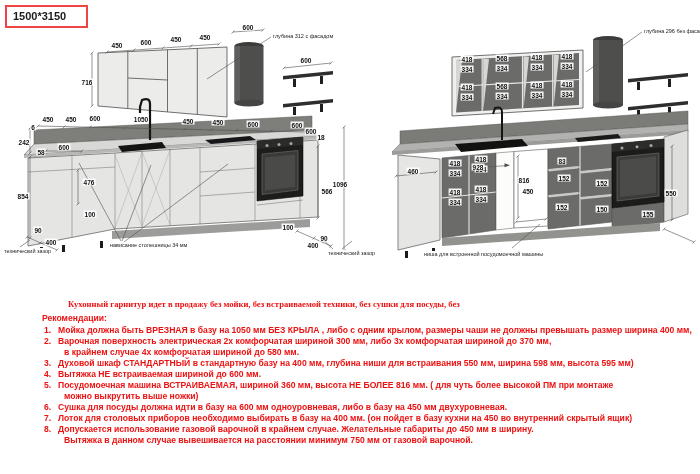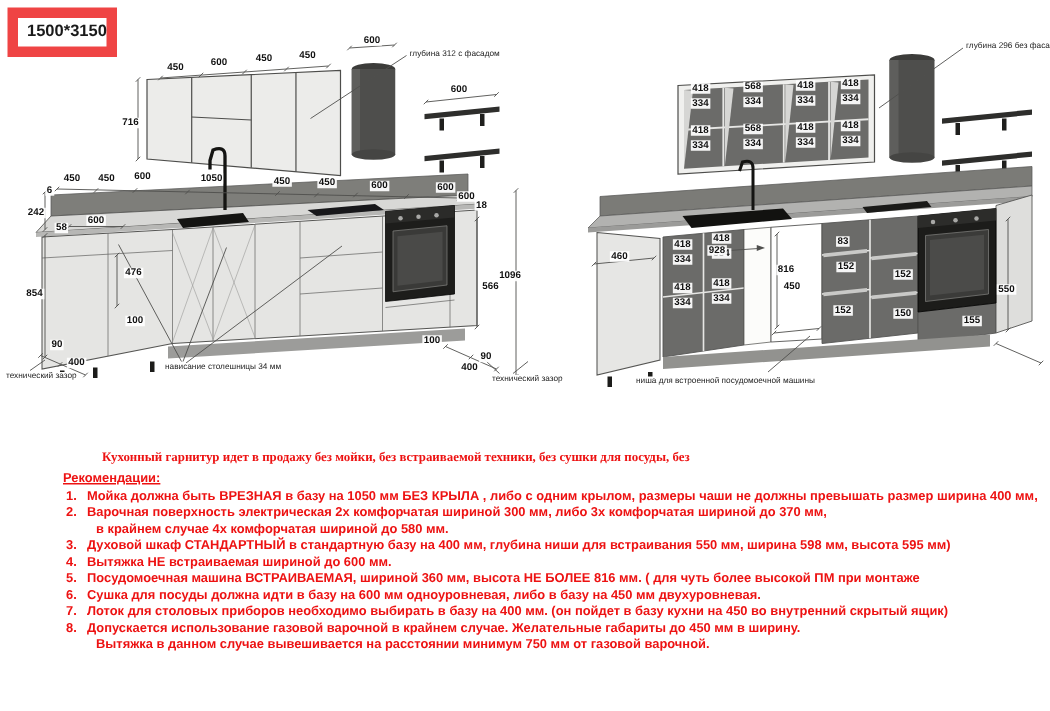--- a/index.html
+++ b/index.html
@@ -1,29 +1,29 @@
 <!DOCTYPE html>
 <html><head>
 <meta charset="utf-8">
 <style>
   html,body{margin:0;padding:0;background:#fff;}
   .sheet{position:relative;width:700px;height:474px;background:#fff;overflow:hidden;
          font-family:"Liberation Sans",sans-serif;}
-  .title-box{position:absolute;left:5px;top:5px;border:7px solid #ef4444;background:#fff;
-         padding:3px 0 4px 6px;font:700 11px "Liberation Sans",sans-serif;color:#1a1a1a;z-index:4;}
+  .title-box{position:absolute;left:5px;top:5px;border:2px solid #ef4444;background:#fff;
+         padding:3px 20px 4px 6px;font:700 11px "Liberation Sans",sans-serif;color:#1a1a1a;z-index:4;}
   svg.art{position:absolute;left:0;top:0;z-index:1;}
   .dim{position:absolute;transform:translate(-50%,-50%);font:700 6.5px "Liberation Sans",sans-serif;
        color:#111;background:rgba(255,255,255,.93);padding:0 1px;line-height:7px;white-space:nowrap;z-index:3;}
   .lbl{position:absolute;font:400 5.5px "Liberation Sans",sans-serif;color:#222;background:#fff;
        white-space:nowrap;line-height:6.5px;z-index:3;}
   .notes{position:absolute;left:42px;top:299px;width:656px;color:#ed1212;font-weight:700;
          font-size:8.6px;line-height:11px;z-index:2;}
   .attn-title{margin-left:26px;font-size:9.2px;margin-bottom:2px;}
   .attn-line{margin-left:26px;font-family:Liberation Serif, serif;}
-  .rec-title{margin-top:3px;margin-bottom:1px;text-decoration:underline;}
+  .rec-title{margin-top:3px;margin-bottom:1px;}
   .item{display:flex;}
   .num{flex:none;width:14px;padding-left:2px;}
   .txt{flex:1;}
   .item.cont{padding-left:22px;}
 </style>
 </head>
 <body>
 
 <div class="sheet">
 
@@ -334,20 +334,23 @@
         <span class="txt">Духовой шкаф СТАНДАРТНЫЙ в стандартную базу на 400 мм, глубина ниши для встраивания 550 мм, ширина 598 мм, высота 595 мм)</span>
       </div>
     <div class="item">
         <span class="num">4.</span>
         <span class="txt">Вытяжка НЕ встраиваемая шириной до 600 мм.</span>
       </div>
     <div class="item">
         <span class="num">5.</span>
         <span class="txt">Посудомоечная машина ВСТРАИВАЕМАЯ, шириной 360 мм, высота НЕ БОЛЕЕ 816 мм. ( для чуть более высокой ПМ при монтаже</span>
       </div>
+    <div class="item cont">
+        <span class="txt">можно выкрутить выше ножки)</span>
+      </div>
     <div class="item">
         <span class="num">6.</span>
         <span class="txt">Сушка для посуды должна идти в базу на 600 мм  одноуровневая, либо в базу на 450 мм двухуровневая.</span>
       </div>
     <div class="item">
         <span class="num">7.</span>
         <span class="txt">Лоток для столовых приборов необходимо выбирать в базу на  400 мм. (он пойдет в базу кухни на 450 во внутренний скрытый ящик)</span>
       </div>
     <div class="item">
         <span class="num">8.</span>

